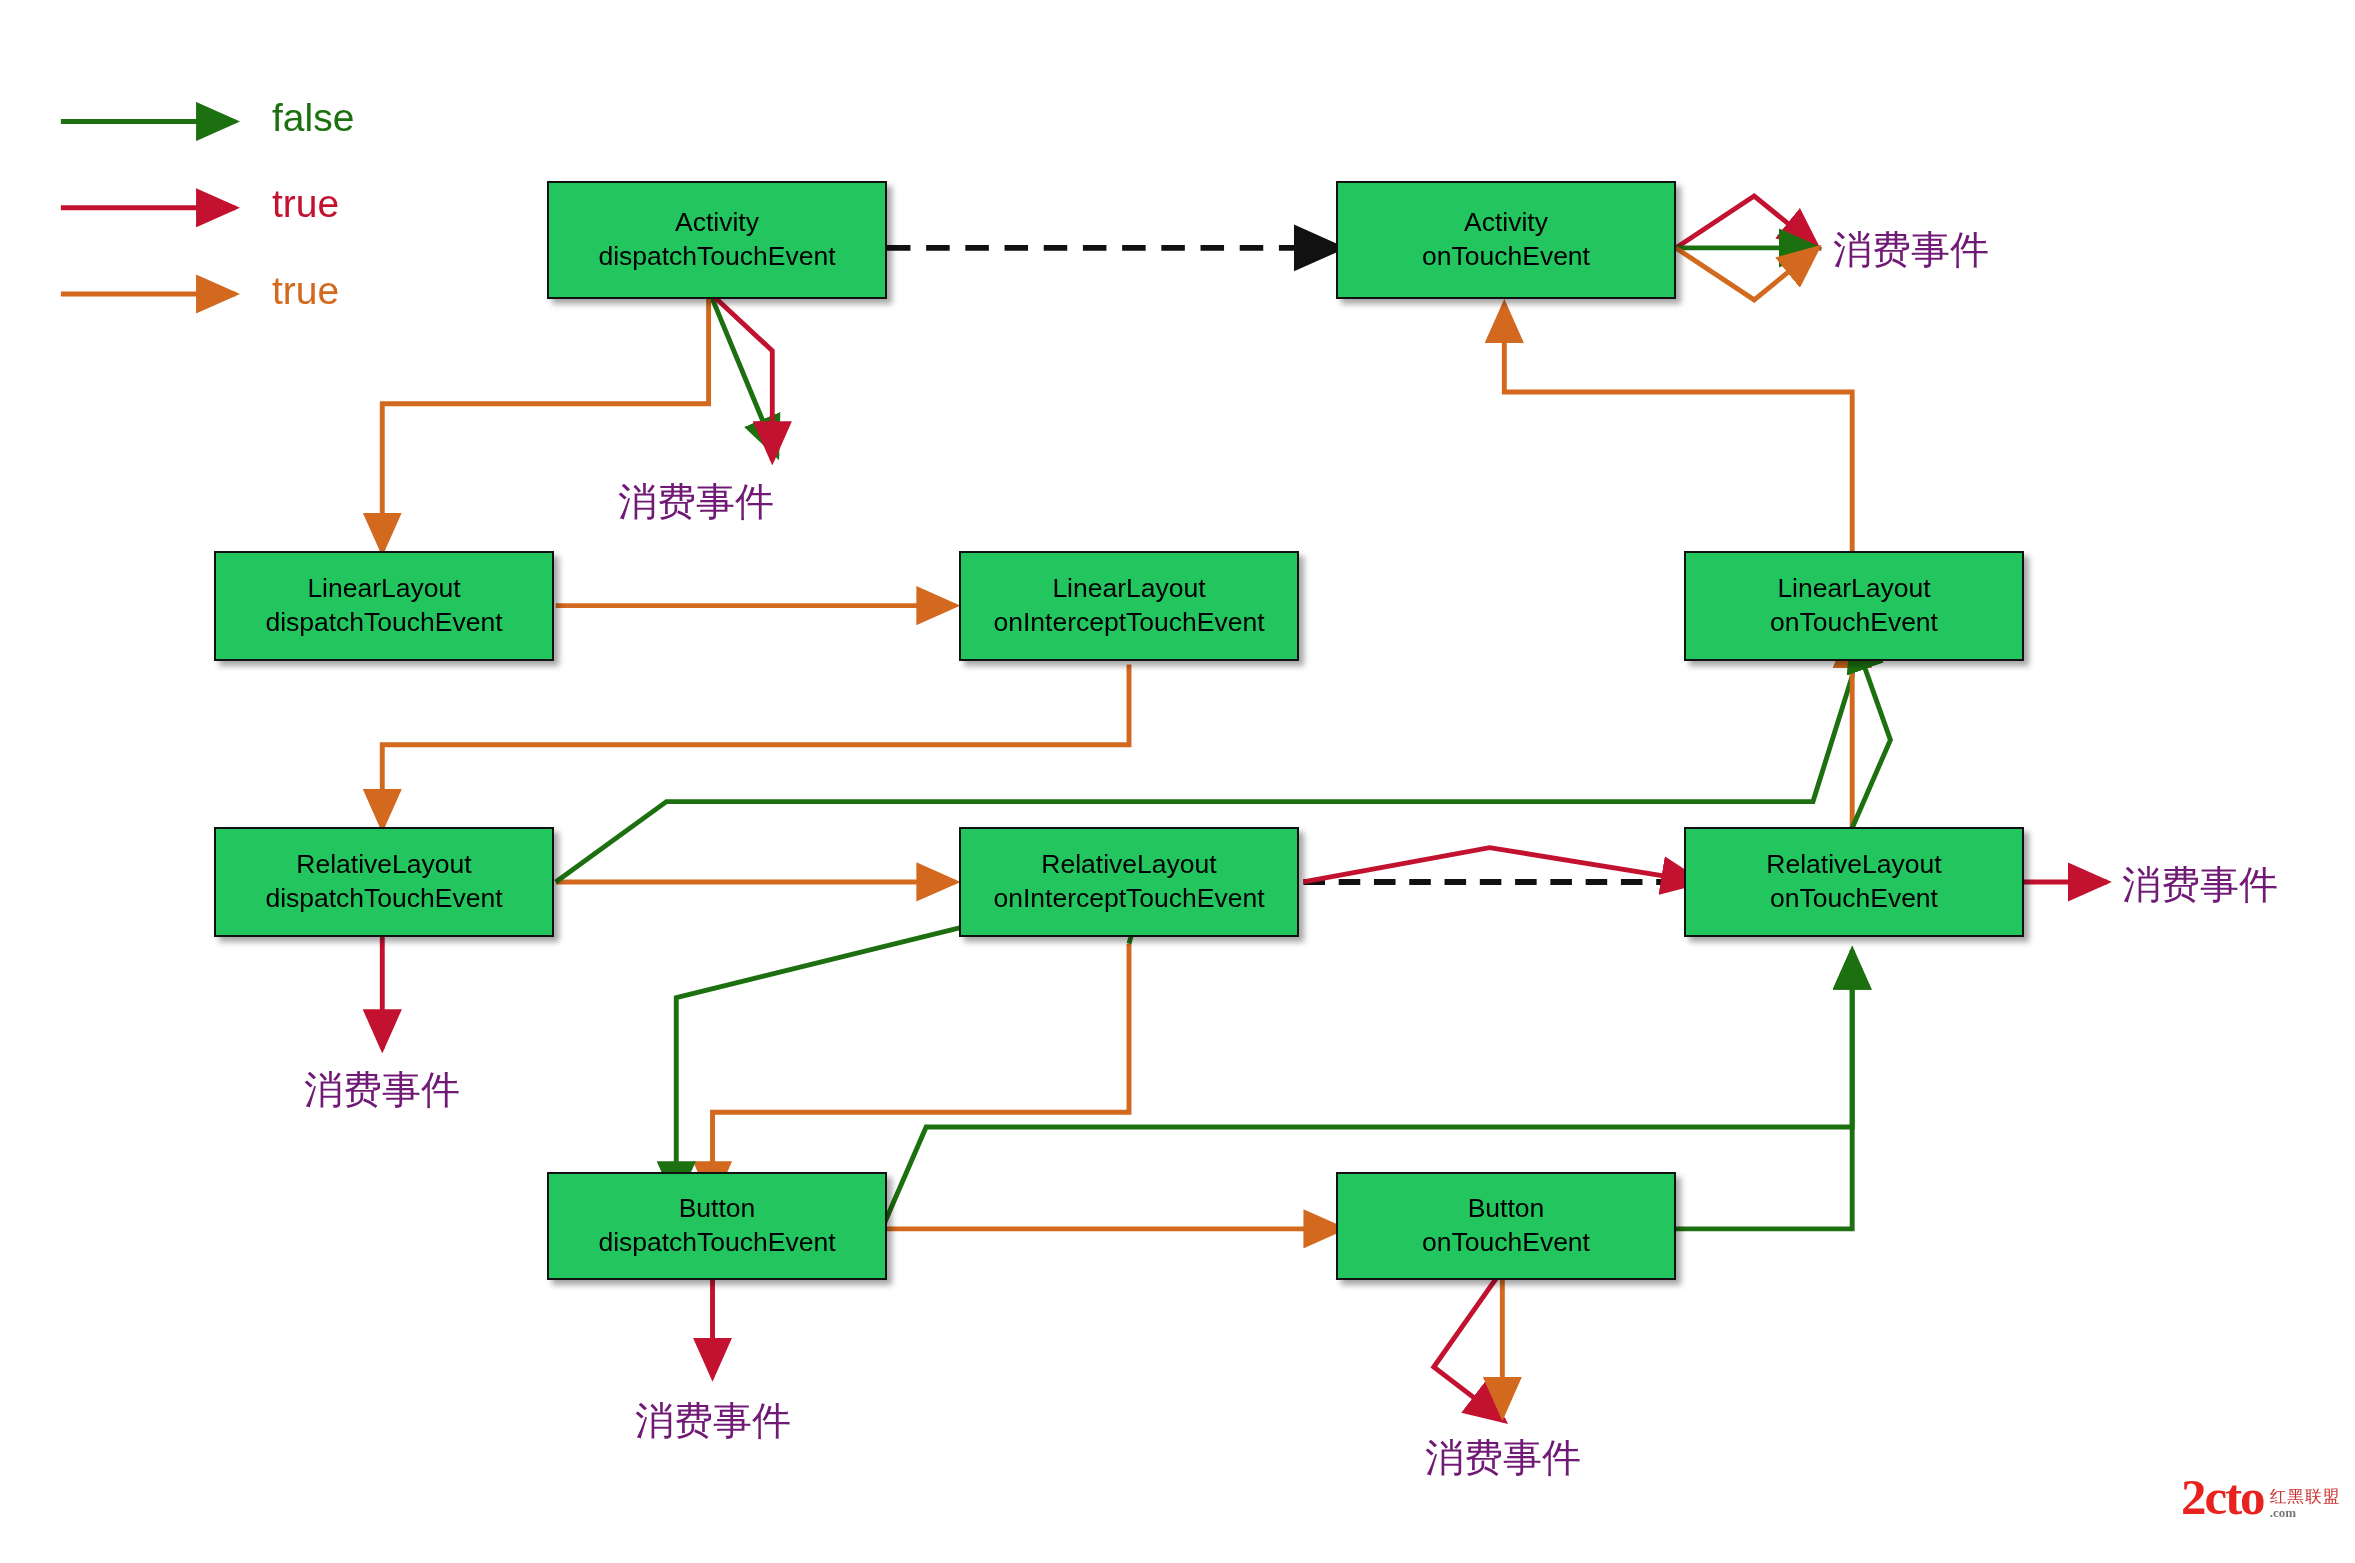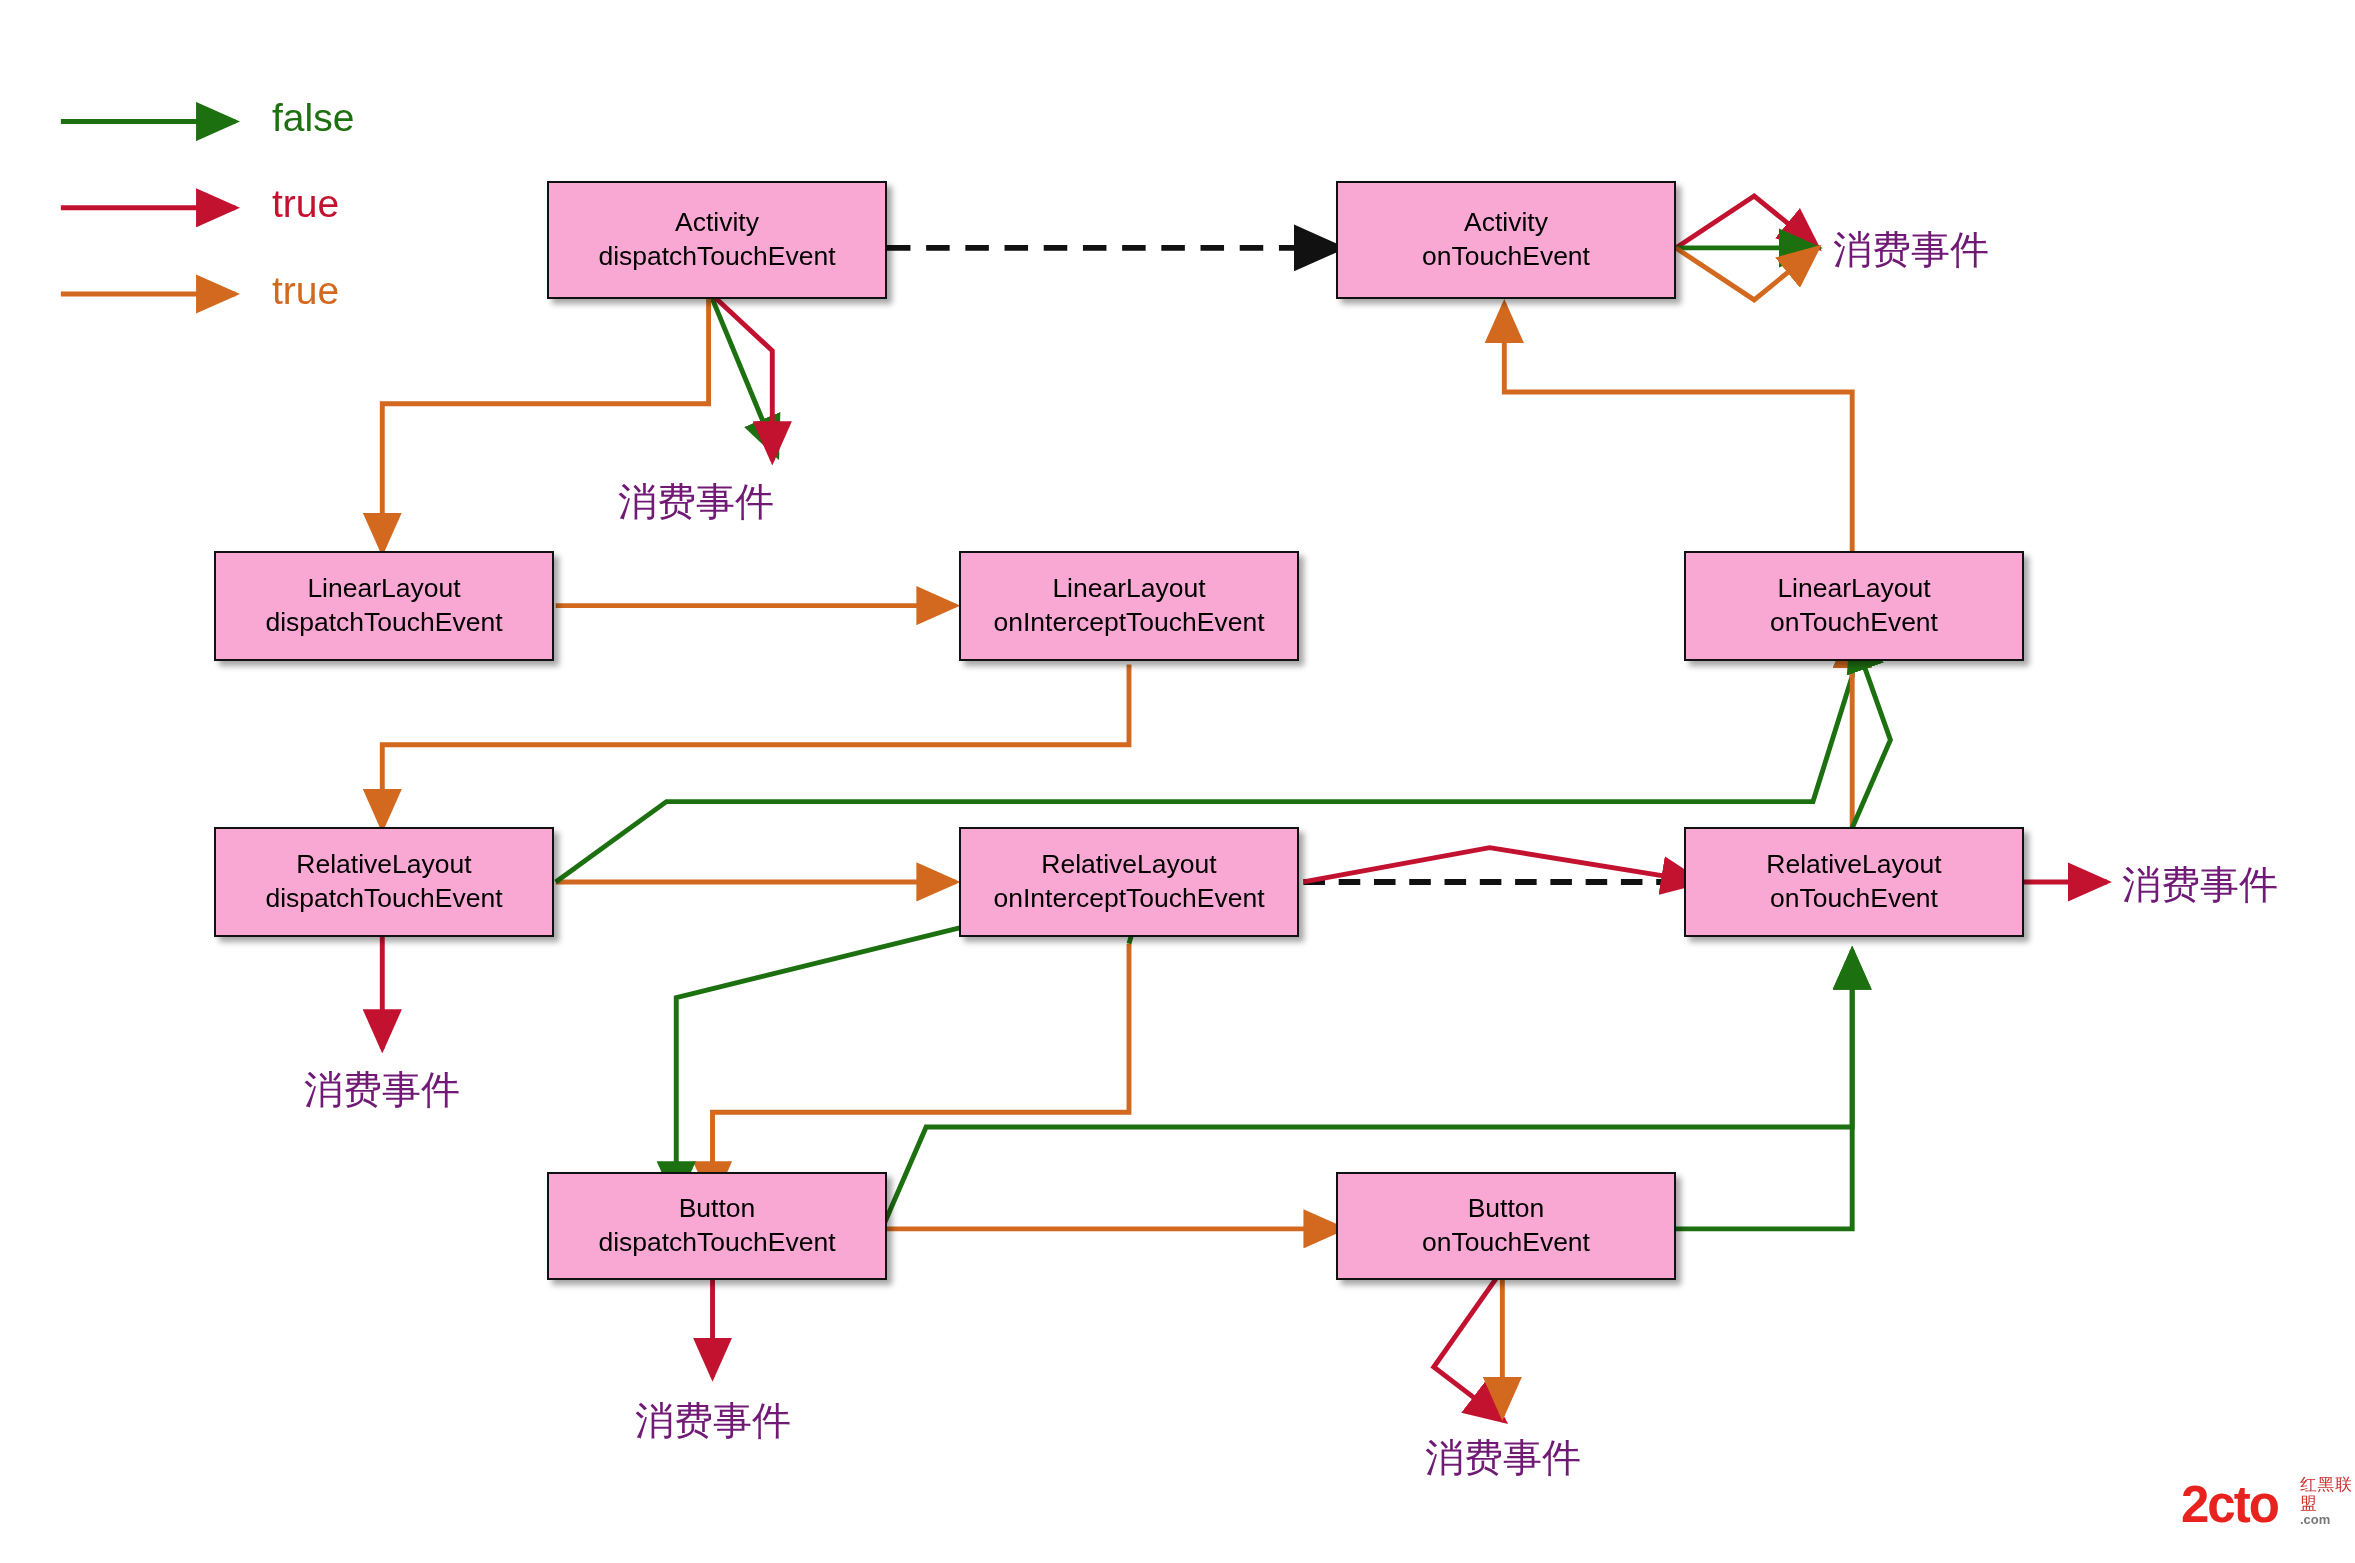--- a/index.html
+++ b/index.html
@@ -22,21 +22,21 @@
   }
   svg.canvas {
     position: absolute;
     left: 0; top: 0;
     width: 2355px;
     height: 1563px;
   }
   .node-box {
     position: absolute;
     box-sizing: border-box;
-    background: #f9a8d4;
+    background: #22c55e;
     border: 2.9px solid #111111;
     box-shadow: 4.9px 4.9px 5.9px rgba(0,0,0,0.35);
     display: flex;
     flex-direction: column;
     align-items: center;
     justify-content: center;
     line-height: 1.28;
     color: #000000;
     font-size: 26.5px;
     z-index: 5;
@@ -56,24 +56,23 @@
     font-size: 39px;
     white-space: nowrap;
     z-index: 6;
   }
   .legend-false { color: #1d7010; }
   .legend-true  { color: #c31230; }
   .legend-super { color: #d2691e; }
   .watermark {
     position: absolute;
     z-index: 7;
-    font-family: Liberation Sans, sans-serif;
+    font-family: Liberation Serif, serif;
     display: flex;
     align-items: flex-end;
-    gap: 16px;
   }
   .wm-main {
     font-size: 51px;
     font-weight: bold;
     color: #e8231f;
     letter-spacing: -2px;
     line-height: 0.9;
   }
   .wm-sub {
     font-size: 16.7px;

